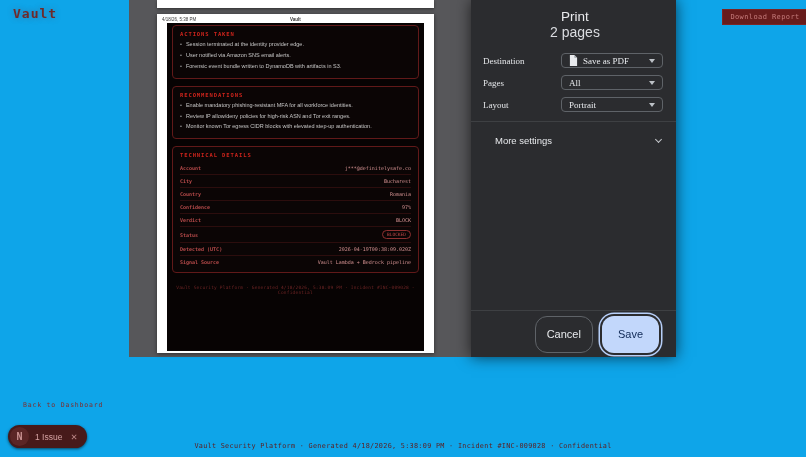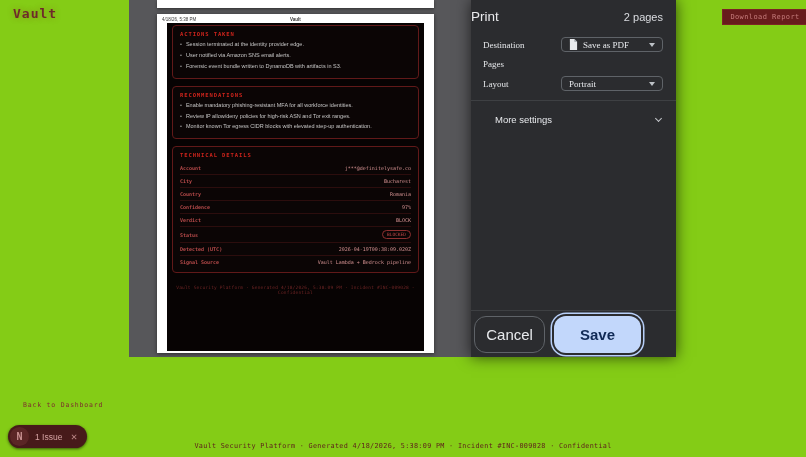--- a/index.html
+++ b/index.html
@@ -1,17 +1,17 @@
 <!DOCTYPE html>
 <html><head>
 <meta charset="utf-8">
 <style>
   html,body{margin:0;padding:0;background:#000;}
   *{box-sizing:border-box;}
-  .stage{position:relative;width:806px;height:457px;background:#84cc16;overflow:hidden;
+  .stage{position:relative;width:806px;height:457px;background:#0ea5e9;overflow:hidden;
          font-family:"Liberation Sans",sans-serif;}
 
   
   .vault-logo{position:absolute;left:13px;top:6px;font:bold 13px "DejaVu Sans Mono",monospace;
               color:#6e2a2a;letter-spacing:1px;text-shadow:0 0 6px rgba(140,30,30,.35);}
   .download-btn{position:absolute;left:722px;top:9px;width:86px;height:16px;background:#671c1c;
                 border:1px solid #7c2424;border-radius:0;color:#c47a7a;
                 font:7px "DejaVu Sans Mono",monospace;display:flex;align-items:center;
                 justify-content:center;letter-spacing:.4px;cursor:pointer;}
   .back-link{position:absolute;left:23px;top:401px;font:6.5px "DejaVu Sans Mono",monospace;
@@ -54,46 +54,46 @@
   .tvalue{color:#d29090;text-align:right;}
   .pill{border:1px solid #8f3030;border-radius:5px;padding:1px 4px;color:#c04848;
         font-size:4.5px;}
   .doc-footer{text-align:center;font:4.5px "DejaVu Sans Mono",monospace;color:#6f2525;
         margin-top:12px;letter-spacing:.2px;}
 
   
   .dialog{position:absolute;left:471px;top:0;width:205px;height:357px;background:#2b2c2f;
           box-shadow:0 0 14px rgba(0,0,0,.65);color:#e8eaed;}
   .dlg-head{display:flex;justify-content:space-between;align-items:center;
-          padding:9px 13px 0 0;}
+          padding:9px 13px 0 16px;flex-direction:column;}
   .dlg-head h1{margin:0;font-size:13.5px;font-weight:normal;color:#e9eaed;}
-  .pages-count{font-size:11px;color:#dadce0;}
+  .pages-count{font-size:14px;color:#dadce0;}
   .fields{margin-top:13px;}
   .field{display:flex;align-items:center;padding:0 13px 0 12px;margin-bottom:7px;font-family:Liberation Serif, serif;}
   .field .flabel{width:78px;font-size:9px;color:#e4e6e9;}
   .control{flex:1;height:15px;border:1px solid #5f6368;border-radius:4px;display:flex;
           align-items:center;padding:0 7px;gap:5px;cursor:pointer;background:transparent;}
   .control .value{font-size:9px;color:#e8eaed;flex:1;white-space:nowrap;}
   .caret{width:0;height:0;border-left:3px solid transparent;border-right:3px solid transparent;
           border-top:4px solid #bdc1c6;}
   .file-icon{display:flex;align-items:center;}
   .divider{border-top:1px solid #3e4043;margin-top:9px;}
   .more-settings{display:flex;justify-content:space-between;align-items:center;
           padding:0 15px 0 12px;margin-top:13px;cursor:pointer;}
   .more-settings .ms-label{font-size:9.5px;color:#e7e9ec;margin-left:12px;}
   .chevron{width:5px;height:5px;border-right:1.5px solid #c4c7cb;
           border-bottom:1.5px solid #c4c7cb;transform:rotate(45deg);margin-top:-3px;}
   .dlg-footer{position:absolute;bottom:0;left:0;right:0;height:47px;
           border-top:1px solid #3e4043;display:flex;align-items:center;
           justify-content:flex-end;gap:9px;padding:0 15px;}
-  .btn{height:37px;border-radius:12px;font-size:15px;cursor:pointer;
+  .btn{height:37px;border-radius:12px;font-size:11px;cursor:pointer;
        font-family:"Liberation Sans",sans-serif;}
   .btn-cancel{padding:0 11px;border:1px solid #5f6368;background:transparent;color:#e8eaed;}
-  .btn-save{padding:0 26px;border:none;background:#c2d7fb;color:#102a56;font-weight:bold;
-       box-shadow:0 0 0 2px #2b2c2f,0 0 0 3.5px #b7cff9;margin-right:20px;}
+  .btn-save{padding:0 16px;border:none;background:#c2d7fb;color:#102a56;font-weight:normal;
+       box-shadow:0 0 0 2px #2b2c2f,0 0 0 3.5px #b7cff9;margin-right:2px;}
 </style>
 </head>
 <body>
 
 <div class="stage">
 
   <div class="vault-logo">Vault</div>
   <div class="download-btn">Download Report</div>
   <div class="back-link">Back to Dashboard</div>
 
@@ -185,20 +185,24 @@
                 <path d="M6 0l3 3H6z" fill="#9aa0a6"></path>
               </svg>
           </span>
           <span class="value">Save as PDF</span>
           <span class="caret"></span>
         </div>
       </div>
 
       <div class="field">
         <span class="flabel">Pages</span>
+        <div class="control">
+          <span class="value">All</span>
+          <span class="caret"></span>
+        </div>
       </div>
 
       <div class="field">
         <span class="flabel">Layout</span>
         <div class="control">
           <span class="value">Portrait</span>
           <span class="caret"></span>
         </div>
       </div>
     </div>

